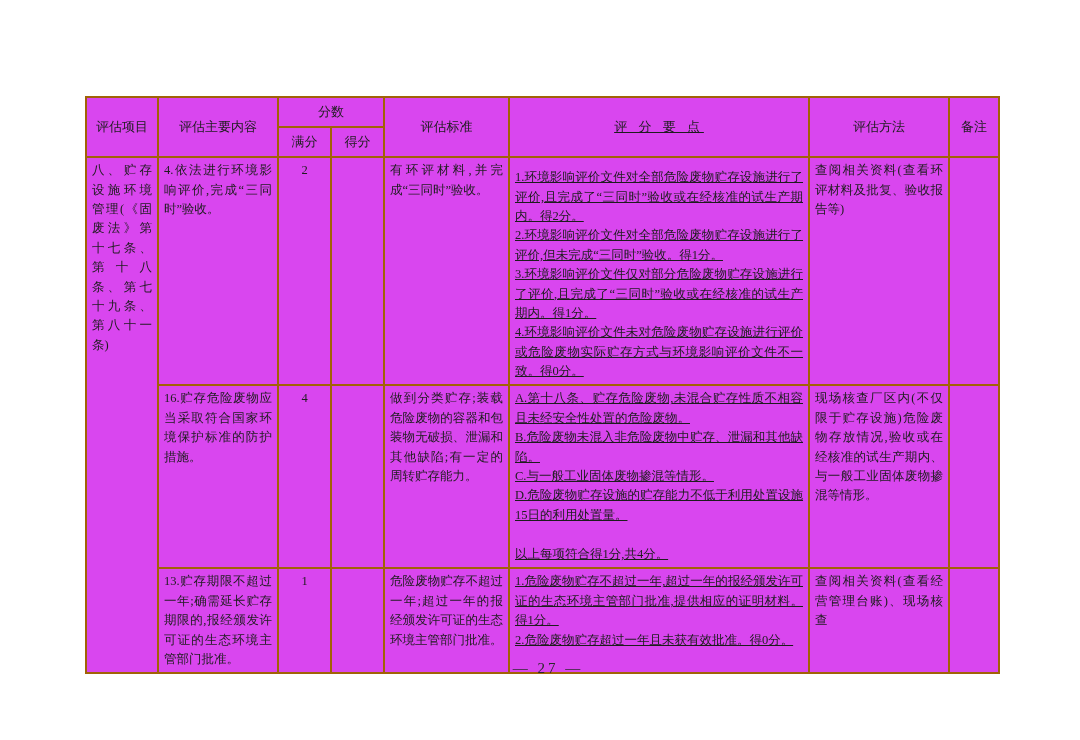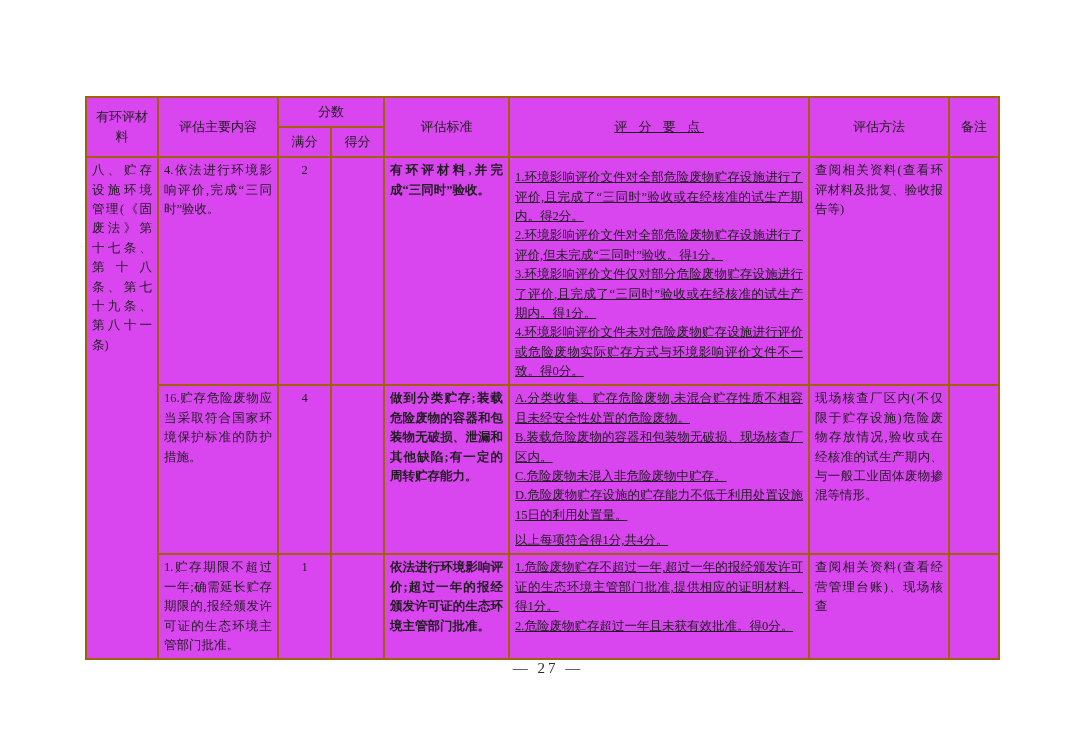--- a/index.html
+++ b/index.html
@@ -103,38 +103,37 @@
     font-size: 13px;
   }
 
   td.standard-cell {
     vertical-align: middle;
     text-align: justify;
     text-align-last: left;
     word-break: break-all;
     line-height: 1.8;
     padding: 5px 6px;
-    font-weight: bold;
   }
 
   td.points-cell {
     vertical-align: middle;
     padding: 6px 8px;
     line-height: 1.62;
     text-decoration: underline;
   }
 
   td.points-cell p {
     margin: 0;
     text-align: justify;
     text-align-last: left;
     word-break: break-all;
   }
   td.points-cell p.spacer-before {
-    margin-top: 6px;
+    margin-top: 20px;
   }
 
   td.method-cell {
     vertical-align: middle;
     text-align: justify;
     text-align-last: left;
     word-break: break-all;
     line-height: 1.8;
     padding: 5px 7px;
     margin-left: 44px;
@@ -171,21 +170,21 @@
         <col class="c-content">
         <col class="c-full">
         <col class="c-got">
         <col class="c-standard">
         <col class="c-points">
         <col class="c-method">
         <col class="c-remark">
       </colgroup>
       <thead>
         <tr>
-          <th rowspan="2">有环评材料</th>
+          <th rowspan="2">评估项目</th>
           <th rowspan="2">评估主要内容</th>
           <th colspan="2">分数</th>
           <th rowspan="2">评估标准</th>
           <th rowspan="2" class="hdr-spread">评 分 要 点</th>
           <th rowspan="2">评估方法</th>
           <th rowspan="2">备注</th>
         </tr>
         <tr>
           <th>满分</th>
           <th>得分</th>
@@ -210,35 +209,35 @@
           <td class="method-cell">查阅相关资料(查看环评材料及批复、验收报告等)</td>
           <td class="remark-cell"></td>
         </tr>
 
         <tr class="row16">
           <td class="content-cell">16.贮存危险废物应当采取符合国家环境保护标准的防护措施。</td>
           <td class="score-cell">4</td>
           <td class="score-cell"></td>
           <td class="standard-cell">做到分类贮存;装载危险废物的容器和包装物无破损、泄漏和其他缺陷;有一定的周转贮存能力。</td>
           <td class="points-cell">
-            <p>A.分类收集、贮存危险废物,未混合贮存性质不相容且未经安全性处置的危险废物。</p>
-            <p>B.装载危险废物的容器和包装物无破损、现场核查厂区内。</p>
-            <p>C.危险废物未混入非危险废物中贮存。</p>
+            <p>A.第十八条、贮存危险废物,未混合贮存性质不相容且未经安全性处置的危险废物。</p>
+            <p>B.危险废物未混入非危险废物中贮存、泄漏和其他缺陷。</p>
+            <p>C.与一般工业固体废物掺混等情形。</p>
             <p>D.危险废物贮存设施的贮存能力不低于利用处置设施15日的利用处置量。</p>
             <p class="spacer-before">以上每项符合得1分,共4分。</p>
           </td>
           <td class="method-cell">现场核查厂区内(不仅限于贮存设施)危险废物存放情况,验收或在经核准的试生产期内、与一般工业固体废物掺混等情形。</td>
           <td class="remark-cell"></td>
         </tr>
 
         <tr class="row17">
-          <td class="content-cell">1.贮存期限不超过一年;确需延长贮存期限的,报经颁发许可证的生态环境主管部门批准。</td>
+          <td class="content-cell">13.贮存期限不超过一年;确需延长贮存期限的,报经颁发许可证的生态环境主管部门批准。</td>
           <td class="score-cell">1</td>
           <td class="score-cell"></td>
-          <td class="standard-cell">依法进行环境影响评价;超过一年的报经颁发许可证的生态环境主管部门批准。</td>
+          <td class="standard-cell">危险废物贮存不超过一年;超过一年的报经颁发许可证的生态环境主管部门批准。</td>
           <td class="points-cell">
             <p>1.危险废物贮存不超过一年,超过一年的报经颁发许可证的生态环境主管部门批准,提供相应的证明材料。得1分。</p>
             <p>2.危险废物贮存超过一年且未获有效批准。得0分。</p>
           </td>
           <td class="method-cell">查阅相关资料(查看经营管理台账)、现场核查</td>
           <td class="remark-cell"></td>
         </tr>
 
       </tbody>
     </table>

